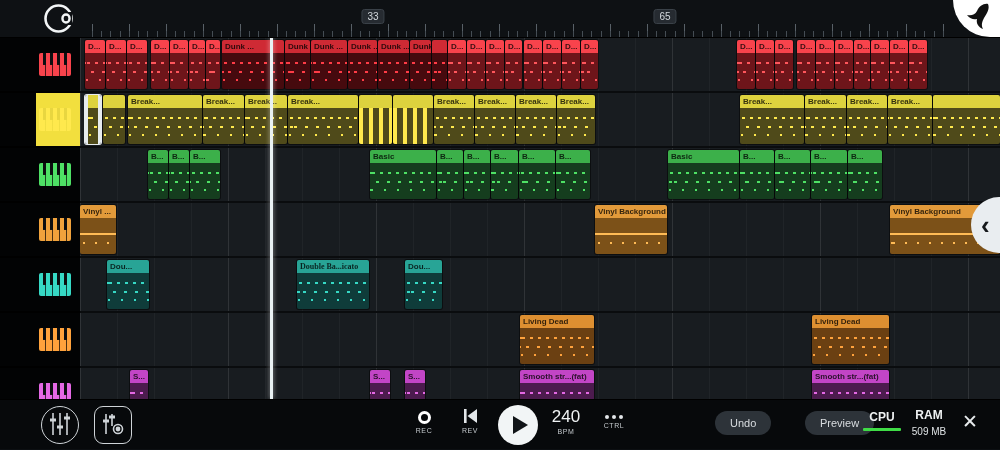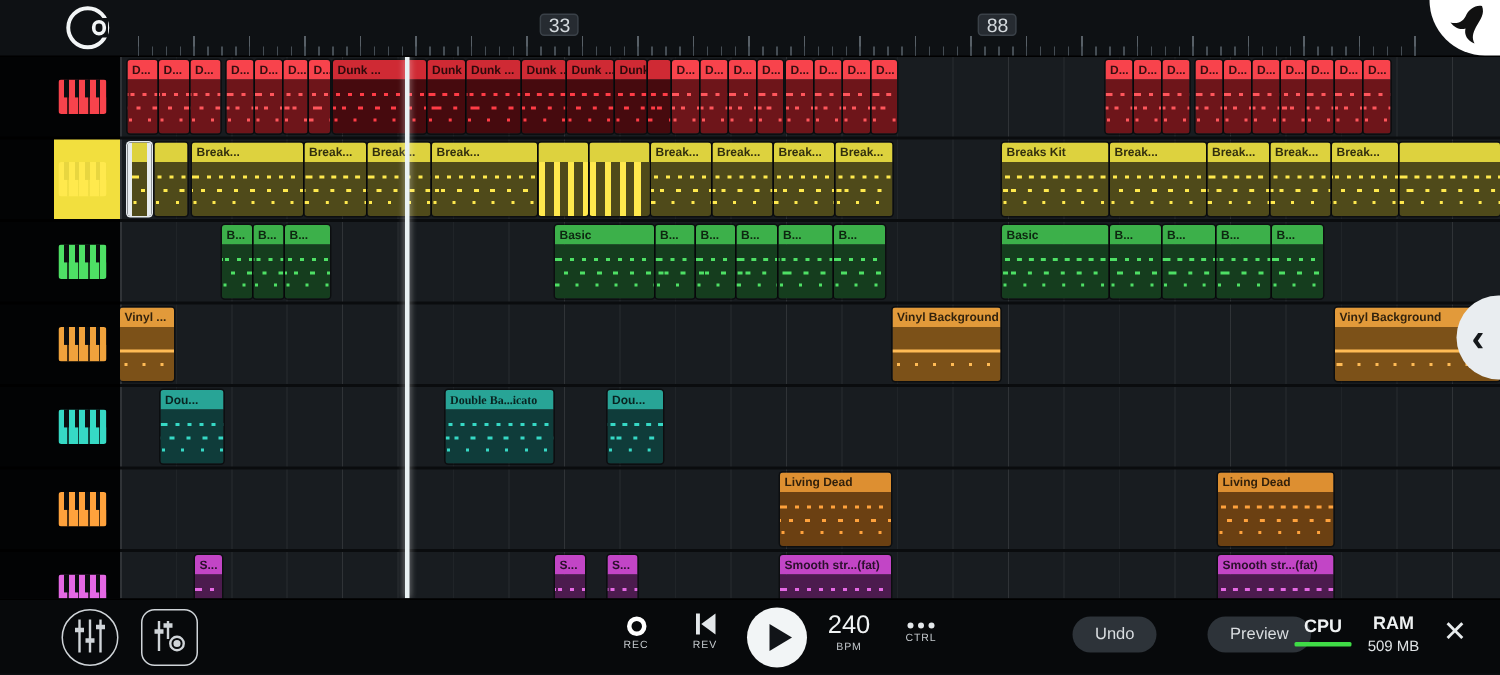--- a/index.html
+++ b/index.html
@@ -9,21 +9,21 @@
 
   
   .topbar { position:relative; height:38px; background:#0e1114; border-bottom:1px solid #000; z-index:5; }
   .fl-logo { position:absolute; left:42px; top:2px; width:33px; height:33px; background:none; border:none; cursor:pointer; }
   .ticks-s { position:absolute; bottom:0; left:92px; right:56px; height:6px;
     background:repeating-linear-gradient(90deg,#454d54 0 1px,transparent 1px 9.25px); }
   .ticks-l { position:absolute; bottom:0; left:92px; right:56px; height:13px;
     background:repeating-linear-gradient(90deg,#586067 0 1px,transparent 1px 37px); }
   .markers { position:absolute; inset:0; }
   .marker { position:absolute; top:9px; transform:translateX(-50%); background:#262b31; border:1px solid #3a4148;
-    color:#d4d9dd; font-size:13px; padding:0 5px; border-radius:3px; line-height:13px; }
+    color:#d4d9dd; font-size:10px; padding:0 5px; border-radius:3px; line-height:13px; }
   .app-logo { position:absolute; right:0; top:0; width:47px; height:37px; background:#fff;
     border-bottom-left-radius:38px; display:flex; align-items:flex-start; justify-content:flex-end; }
 
   
   .main { position:relative; height:361px; display:flex; overflow:visible; }
   .sidebar { width:80px; background:#020304; z-index:4; flex:none; overflow:hidden; }
   .thead { position:relative; height:55px; display:flex; align-items:center; justify-content:flex-end;
     padding-right:9px; border-bottom:2px solid #000; cursor:pointer; }
   .thead.selected { background:linear-gradient(90deg, transparent 0 36px, #f2df3e 36px); }
   .kbd-icon { width:32px; height:23px; border-radius:2px; background-color:var(--kc);
@@ -114,21 +114,21 @@
       <svg width="33" height="33" viewBox="0 0 33 33">
         <circle cx="16.5" cy="16.5" r="13" fill="none" stroke="#f2f5f6" stroke-width="2.6"></circle>
         <rect x="20" y="10" width="10" height="13" fill="#0e1114"></rect>
         <rect x="20.5" y="12.5" width="7" height="8" rx="3.5" fill="none" stroke="#f2f5f6" stroke-width="2.4"></rect>
       </svg>
     </button>
     <div class="ticks-l"></div>
     <div class="ticks-s"></div>
     <div class="markers">
         <div class="marker" style="left: 373px;">33</div>
-        <div class="marker" style="left: 665px;">88</div>
+        <div class="marker" style="left: 665px;">65</div>
       </div>
     <div class="app-logo">
       <svg width="34" height="30" viewBox="0 0 34 30" style="margin:2px 6px 0 0">
         <path d="M28,2 C24,1 19,4 17,9 C15,13 11,14 7,13 C10,17 14,18 17,17 C16,21 18,25 23,27 C21,23 22,20 24,16 C27,11 30,7 28,2 Z" fill="#111"></path>
       </svg>
     </div>
   </div>
 
   <div class="main">
     <div class="sidebar">
@@ -326,24 +326,20 @@
             <div class="clip t-yellow p-dots" style="left: 395px; width: 40px;">
               <div class="clip-h">Break...</div>
               <div class="clip-b"></div>
             </div>
             <div class="clip t-yellow p-dots" style="left: 436px; width: 40px;">
               <div class="clip-h">Break...</div>
               <div class="clip-b"></div>
             </div>
             <div class="clip t-yellow p-dots" style="left: 477px; width: 38px;">
               <div class="clip-h">Break...</div>
-              <div class="clip-b"></div>
-            </div>
-            <div class="clip t-yellow p-dots" style="left: 588px; width: 71px;">
-              <div class="clip-h">Breaks Kit</div>
               <div class="clip-b"></div>
             </div>
             <div class="clip t-yellow p-dots" style="left: 660px; width: 64px;">
               <div class="clip-h">Break...</div>
               <div class="clip-b"></div>
             </div>
             <div class="clip t-yellow p-dots" style="left: 725px; width: 41px;">
               <div class="clip-h">Break...</div>
               <div class="clip-b"></div>
             </div>

